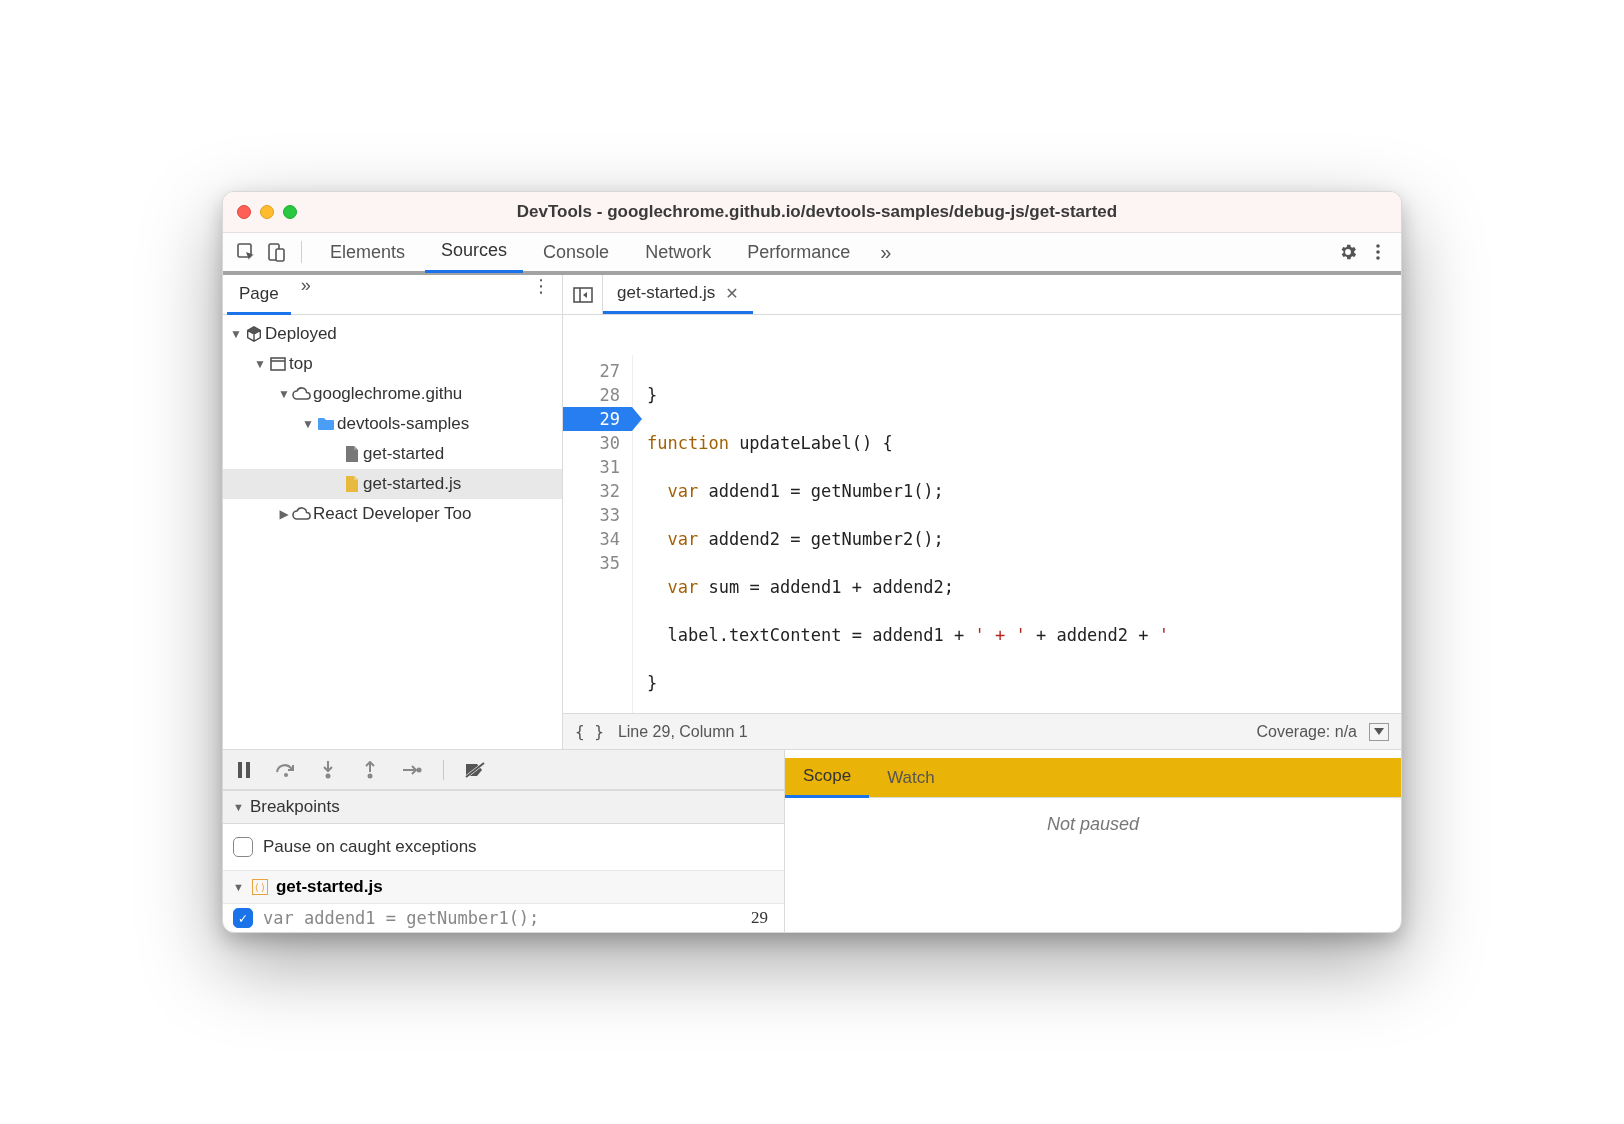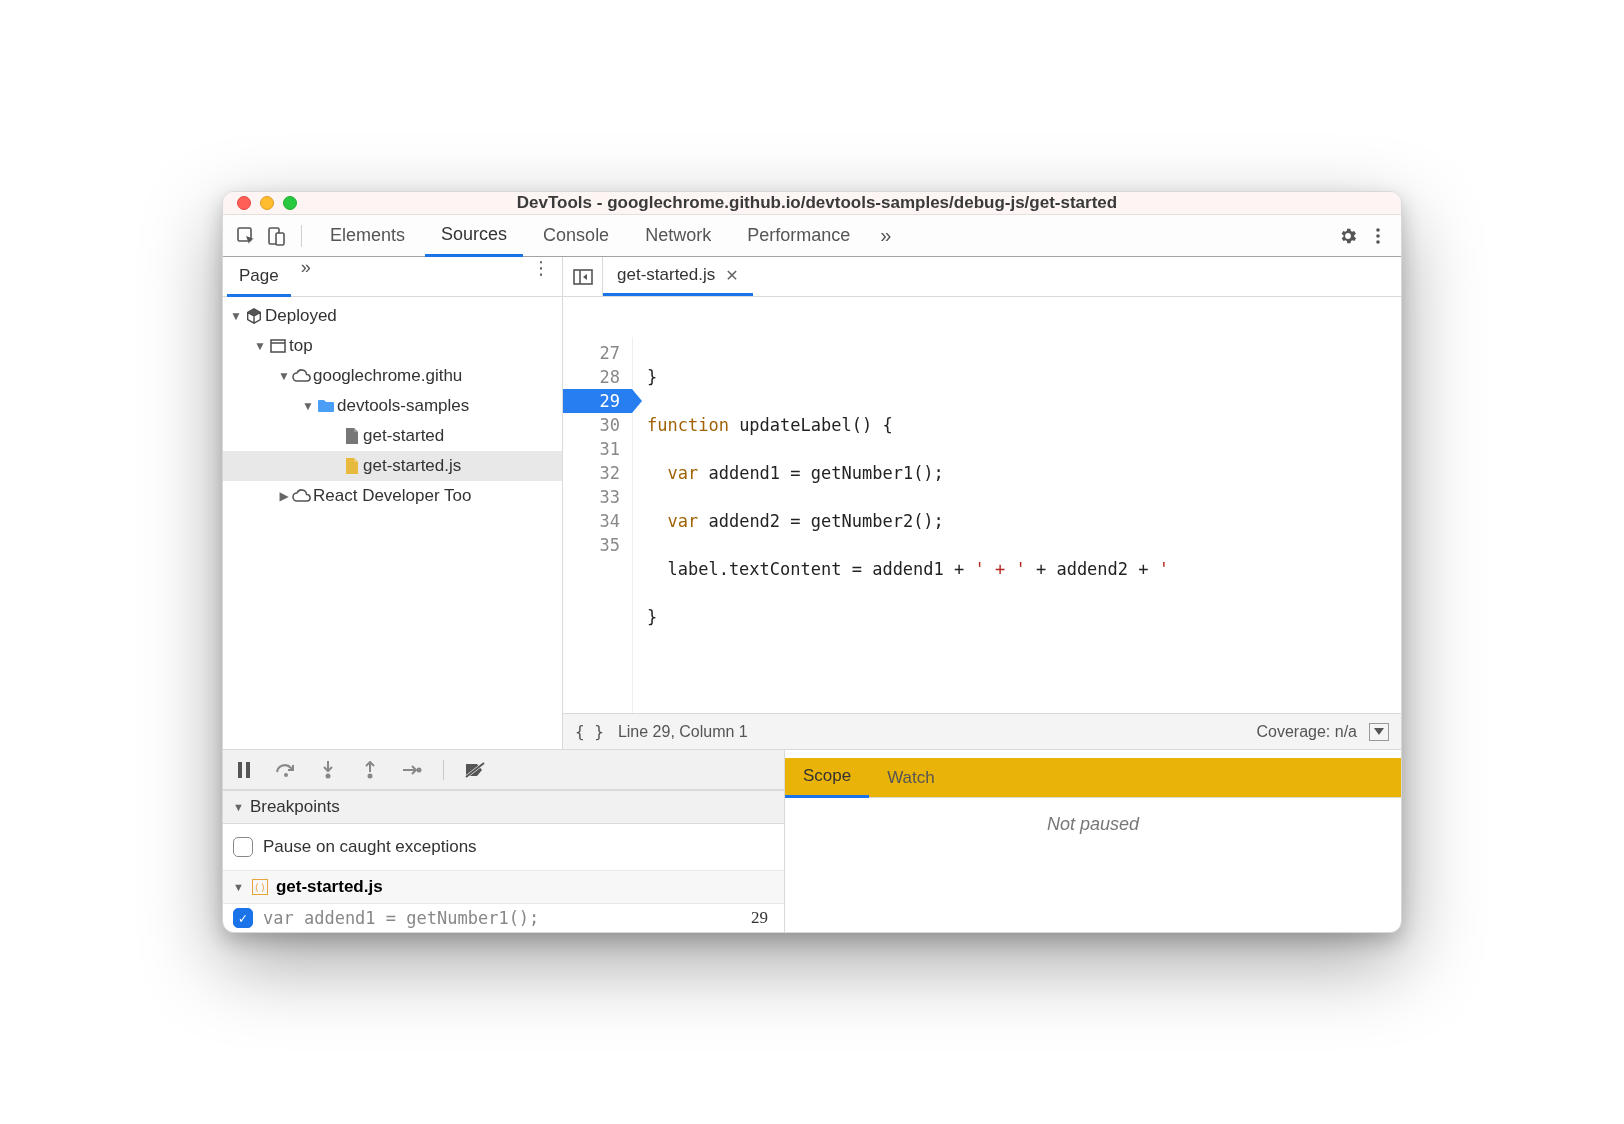--- a/index.html
+++ b/index.html
@@ -17,39 +17,39 @@
     height: 742px;
     background: #fff;
     border-radius: 12px;
     box-shadow: 0 30px 80px rgba(0,0,0,0.35), 0 8px 20px rgba(0,0,0,0.2);
     display: flex;
     flex-direction: column;
     overflow: hidden;
     border: 1px solid #d8d8d8;
   }
   .titlebar {
-    height: 23px;
+    height: 41px;
     background: #fdf5f3;
     display: flex;
     align-items: center;
     padding: 0 14px;
     border-bottom: 1px solid #e5e0de;
   }
   .traffic { display: flex; gap: 9px; }
   .dot { width: 14px; height: 14px; border-radius: 50%; }
   .dot.red { background: #ff5f57; border: 1px solid #e14840; }
   .dot.yellow { background: #febc2e; border: 1px solid #dfa023; }
   .dot.green { background: #28c840; border: 1px solid #1faf31; }
   .title { flex: 1; text-align: center; font-size: 17px; font-weight: 600; color: #3a3a3a; margin-left: -50px;}
   .toolbar {
     height: 42px;
     display: flex;
     align-items: center;
     padding: 0 10px;
-    border-bottom: 1px solid #a3a3a3;
+    border-bottom: 4px solid #a3a3a3;
     gap: 4px;
     background:#fdfdfd;
   }
   .icon-btn { width: 26px; height: 26px; display: flex; align-items: center; justify-content: center; color: #555; cursor: pointer; }
   .vdiv { width: 1px; height: 22px; background: #d0d0d0; margin: 0 8px; }
   .tab { padding: 0 16px; height: 42px; display: flex; align-items: center; font-size: 18px; color: #555; cursor: pointer; }
   .tab.active { color: #1a73e8; border-bottom: 3px solid #1a73e8; height: 42px; font-weight:400; color:#333;}
   .spacer { flex: 1; }
   .more-chevron { font-size: 20px; color: #555; padding: 0 10px; cursor:pointer; }
   .content { flex: 1; display: flex; overflow: hidden; }
@@ -252,20 +252,21 @@
           <div class="ln">32</div>
           <div class="ln">33</div>
           <div class="ln">34</div>
           <div class="ln">35</div>
         </div>
         <div class="code">
 <div class="line"><span>}</span></div>
 <div class="line"><span class="kw">function</span><span> updateLabel() {</span></div>
 <div class="line"><span>  </span><span class="kw">var</span><span> addend1 = getNumber1();</span></div>
 <div class="line"><span>  </span><span class="kw">var</span><span> addend2 = getNumber2();</span></div>
+<div class="line"><span>  </span><span class="kw">var</span><span> sum = addend1 + addend2;</span></div>
 <div class="line"><span>  label.textContent = addend1 + </span><span class="str">' + '</span><span> + addend2 + </span><span class="str">' </span></div>
 <div class="line"><span>}</span></div>
 <div class="line"></div>
 
         </div>
       </div>
       <div class="status-bar">
         <span class="braces">{ }</span>
         <span>Line 29, Column 1</span>
         <div class="right">

